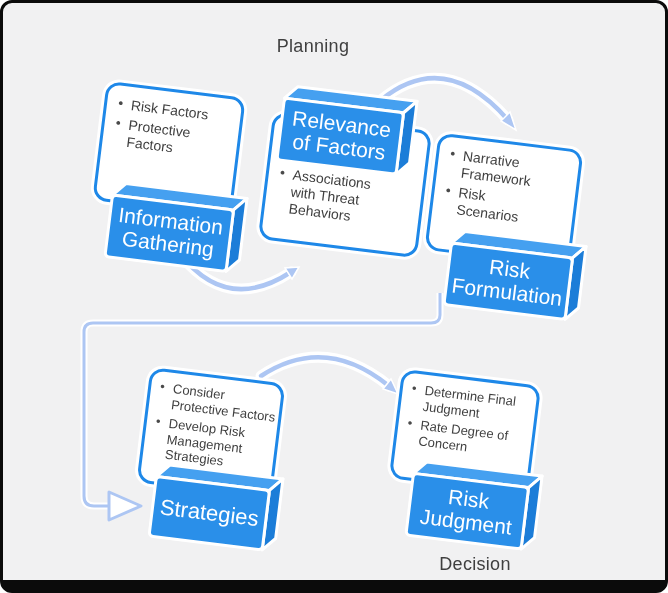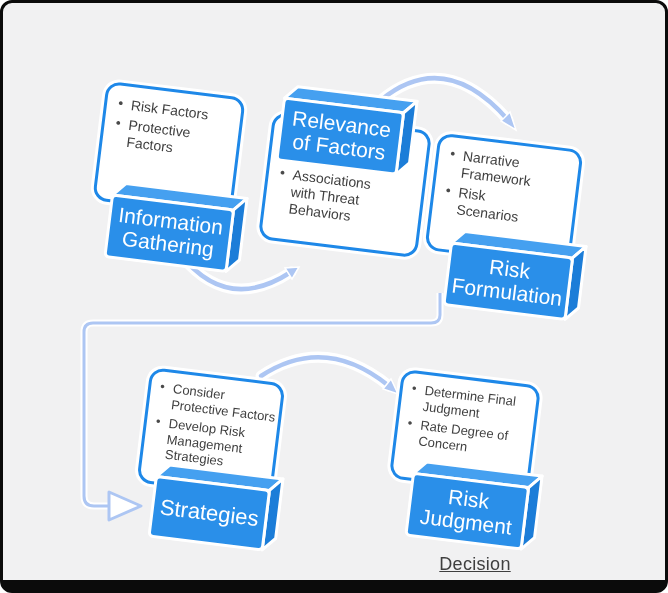--- a/index.html
+++ b/index.html
@@ -89,21 +89,22 @@
 
     <path d="M 378 97 Q 442 45 505 117" fill="none" stroke="#ffffff" stroke-width="11" stroke-linecap="round"></path>
     <path d="M 378 97 Q 442 45 505 117" fill="none" stroke="#ADC6F3" stroke-width="4.5" stroke-linecap="round"></path>
     <polygon points="513,127 498,118 507,109" fill="#ADC6F3" stroke="#ffffff" stroke-width="1.5"></polygon>
 
     <path d="M 258 373 Q 322 331 386 383" fill="none" stroke="#ffffff" stroke-width="11" stroke-linecap="round"></path>
     <path d="M 258 373 Q 322 331 386 383" fill="none" stroke="#ADC6F3" stroke-width="4.5" stroke-linecap="round"></path>
     <polygon points="395,391 380,386 388,376" fill="#ADC6F3" stroke="#ffffff" stroke-width="1.5"></polygon>
   </svg>
 
-  <div class="stage-label" style="left:402px; top:551px; width:140px;text-decoration:underline;">Decision</div>
+  <div class="stage-label" style="left:240px; top:33px; width:140px;">Planning</div>
+  <div class="stage-label" style="left:402px; top:551px; width:140px;">Decision</div>
 
   <div class="node n1" style="left:96px; top:86px; width:140px; height:120px;">
     <ul>
       <li>Risk Factors</li>
       <li>Protective Factors</li>
     </ul>
   </div>
   <div class="box3d" style="left:104px; top:185px; width:138px; height:79px;">
     <svg width="138" height="79" viewBox="0 0 138 79">
       <polygon points="2,15 14,2 136,2 124,15" fill="#45A0F0" stroke="#ffffff" stroke-width="3" stroke-linejoin="round"></polygon>

